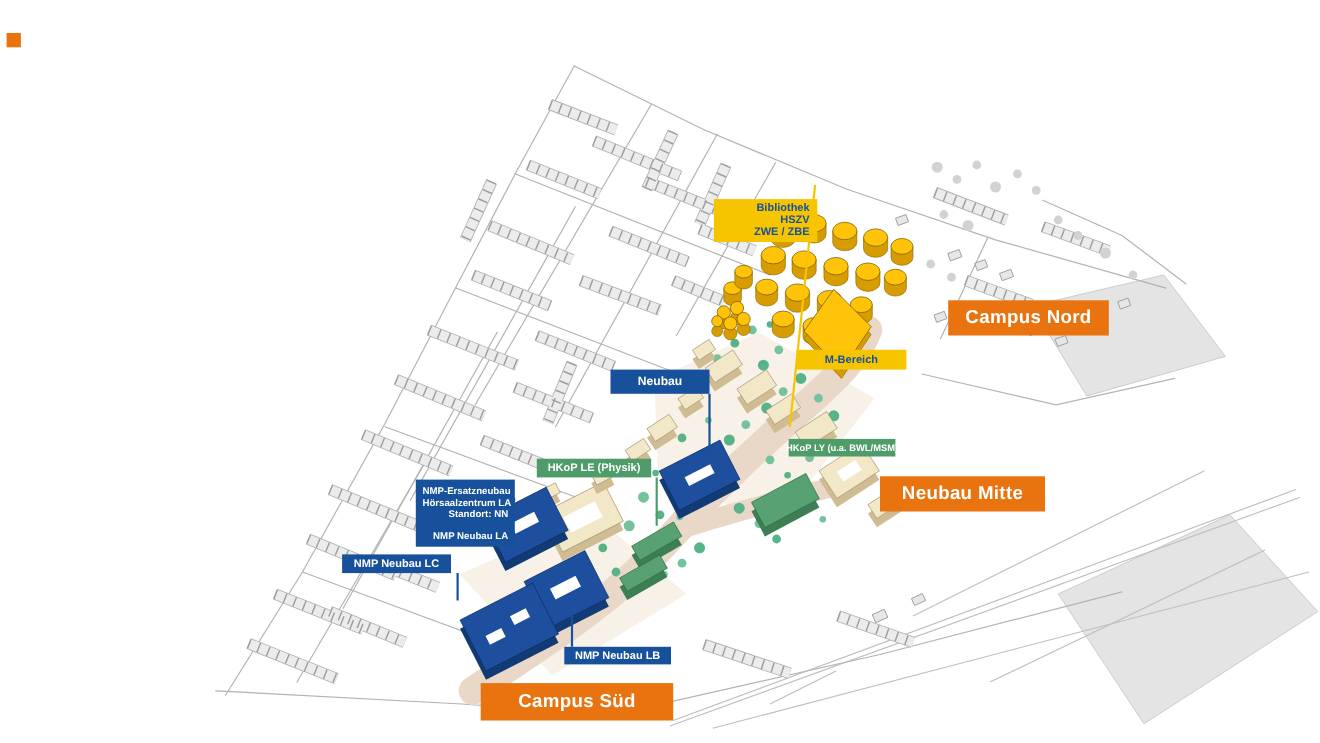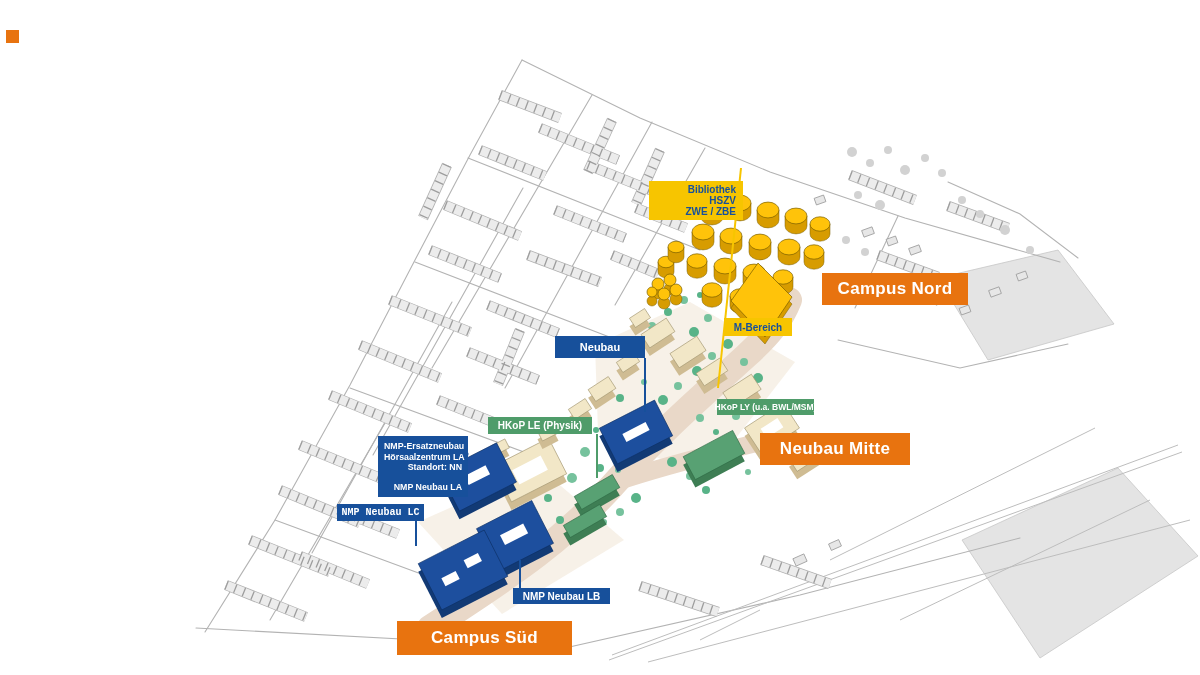--- a/index.html
+++ b/index.html
@@ -33,21 +33,21 @@
   .lead-b{stroke:var(--label-blue);stroke-width:2;}
   .lead-g{stroke:var(--label-green);stroke-width:2;}
   .dot-b{fill:var(--label-blue);}
 
   
   .lbl{position:absolute;display:flex;align-items:center;justify-content:center;
        box-sizing:border-box;font-weight:bold;white-space:nowrap;}
   .lbl.blue{background:var(--label-blue);color:#ffffff;}
   .lbl.yellow{background:var(--label-yellow);color:var(--label-blue);}
   .lbl.green{background:var(--label-green);color:#ffffff;}
-  .lbl.orange{background:var(--campus-orange);color:#ffffff;font-size:17px;letter-spacing:.3px;}
+  .lbl.orange{background:var(--campus-orange);color:#ffffff;font-size:17px;letter-spacing:.3px;margin-left:40px;}
   .lbl.block{display:block;text-align:right;margin-top:48px;}
   .corner-mark{position:absolute;left:6px;top:30px;width:13px;height:13px;
                background:var(--campus-orange);}
 </style>
 </head>
 <body>
 
 <div id="stage">
 
   <div class="corner-mark"></div>
@@ -446,21 +446,21 @@
         <circle cx="466" cy="454" r="2.5" class="dot-b"></circle>
       </g>
   </svg>
 
   <div class="lbl yellow block" style="left:649px;top:133px;width:94px;padding:3px 7px;font-size:10px;line-height:11px;">
     <div>Bibliothek</div>
     <div>HSZV</div>
     <div>ZWE / ZBE</div>
   </div>
 
-  <div class="lbl yellow" style="left:724px;top:318px;width:68px;height:18px;font-size:10px;">
+  <div class="lbl yellow" style="left:724px;top:318px;width:100px;height:18px;font-size:10px;">
       <span>M-Bereich</span>
     </div>
 
   <div class="lbl blue" style="left:555px;top:336px;width:90px;height:22px;font-size:11px;text-align:right;">
       <span>Neubau</span>
     </div>
 
   <div class="lbl blue block" style="left:378px;top:388px;width:90px;padding:5px 6px;font-size:8.8px;line-height:10.5px;">
     <div>NMP-Ersatzneubau</div>
     <div>Hörsaalzentrum LA</div>
@@ -470,21 +470,21 @@
   </div>
 
   <div class="lbl green" style="left:488px;top:417px;width:104px;height:17px;font-size:10px;">
       <span>HKoP LE (Physik)</span>
     </div>
 
   <div class="lbl green" style="left:717px;top:399px;width:97px;height:16px;font-size:8.5px;justify-content:center;">
       <span>HKoP LY (u.a. BWL/MSM)</span>
     </div>
 
-  <div class="lbl blue" style="left:337px;top:504px;width:87px;height:17px;font-size:10px;font-family:Liberation Mono, monospace;">
+  <div class="lbl blue" style="left:311px;top:504px;width:99px;height:17px;font-size:10px;">
       <span>NMP Neubau LC</span>
     </div>
 
   <div class="lbl blue" style="left:513px;top:588px;width:97px;height:16px;font-size:10px;">
       <span>NMP Neubau LB</span>
     </div>
 
   <div class="lbl orange" style="left:822px;top:273px;width:146px;height:32px;">
       <span>Campus Nord</span>
     </div>

